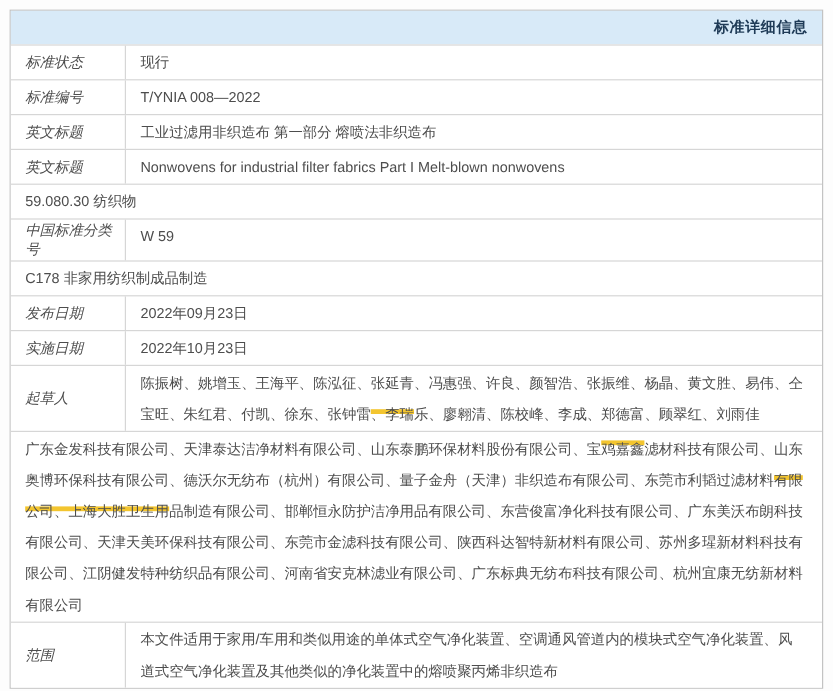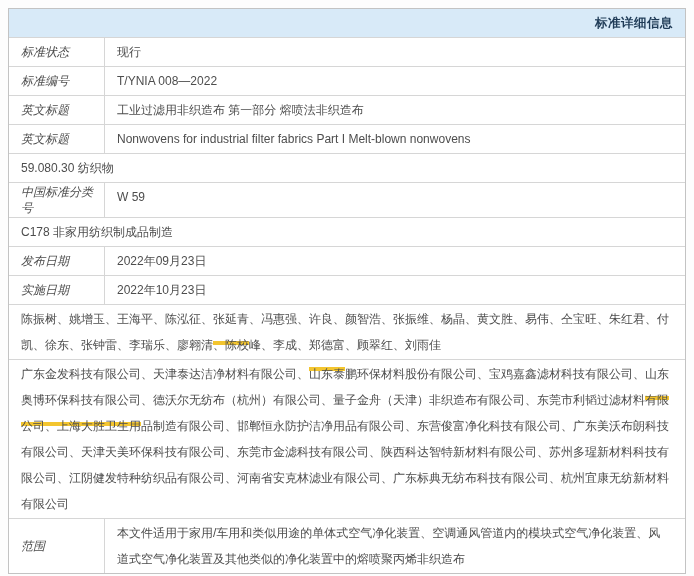--- a/index.html
+++ b/index.html
@@ -128,20 +128,21 @@
   </div>
 
   <div class="row">
     <div class="cell-label">实施日期</div>
     <div class="cell-value">
         <span class="inner">2022年10月23日</span>
       </div>
   </div>
 
   <div class="row">
+    <div class="cell-label">起草人</div>
     <div class="cell-value">
         <span class="inner"><span>陈振树、姚增玉、王海平、陈泓征、</span><span class="seg-hl">张延青</span><span>、冯惠强、许良、颜智浩、张振维、杨晶、黄文胜、易伟、仝宝旺、朱红君、付凯、徐东、张钟雷、李瑞乐、廖翱清、陈校峰、李成、</span><span class="seg-hl">郑德富</span><span>、顾翠红、刘雨佳</span></span>
       </div>
   </div>
 
   <div class="row">
     <div class="cell-value">
         <span class="inner"><span>广东金发科技有限公司、天津泰达洁净材料有限公司、山东泰鹏环保材料股份有限公司、宝鸡嘉鑫滤材科技有限公司、</span><span class="seg-hl">山东奥博环保科技有限公司</span><span>、德沃尔无纺布（杭州）有限公司、量子金舟（天津）非织造布有限公司、东莞市利韬过滤材料有限公司、上海大胜卫生用品制造有限公司、邯郸恒永防护洁净用品有限公司、东营俊富净化科技有限公司、广东美沃布朗科技有限公司、天津天美环保科技有限公司、东莞市金滤科技有限公司、陕西科达智特新材料有限公司、苏州多瑆新材料科技有限公司、江阴健发特种纺织品有限公司、河南省安克林滤业有限公司、广东标典无纺布科技有限公司、杭州宜康无纺新材料有限公司</span></span>
       </div>
   </div>

